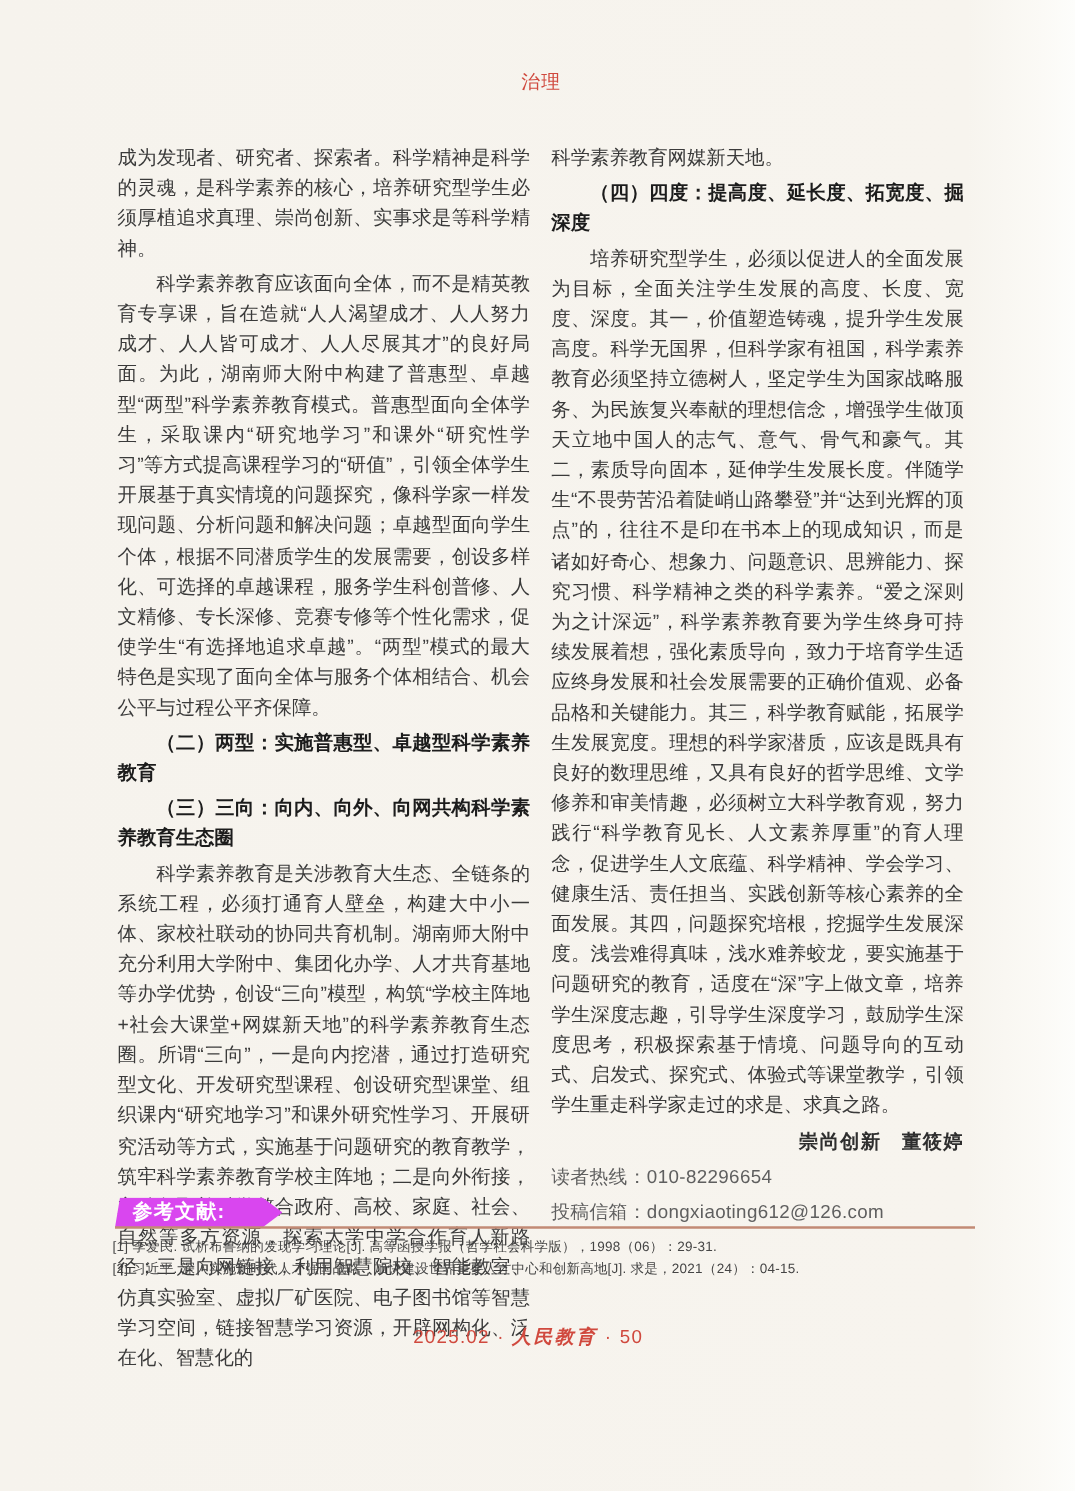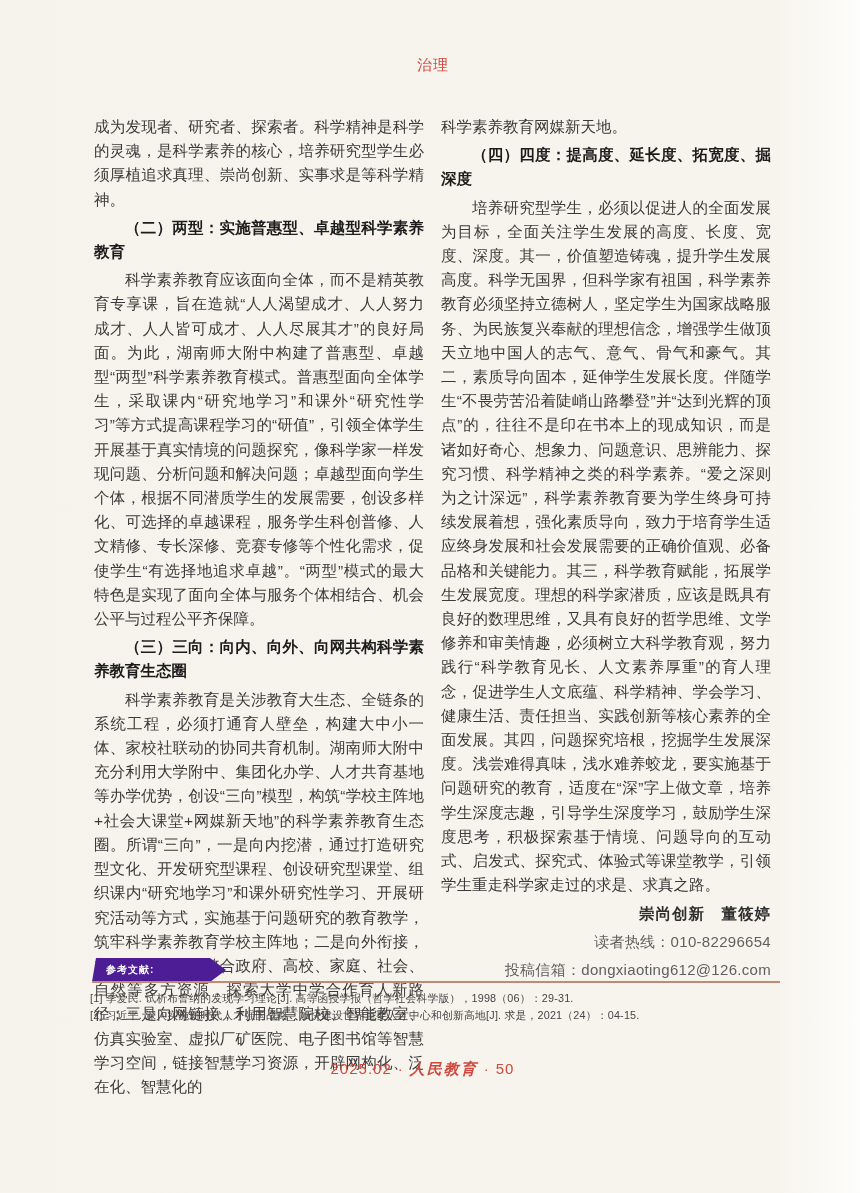--- a/index.html
+++ b/index.html
@@ -25,25 +25,25 @@
   .para.heading{font-weight:700;color:#1c1c1c;text-indent:2em;}
   .para.ack{
     font-family:"Liberation Serif",serif;color:#333;
     text-indent:2em;letter-spacing:.5px;
   }
   .para.editor{
     font-family:"Liberation Serif",serif;font-weight:700;color:#2e2e2e;
     text-align:right;text-indent:0;letter-spacing:1px;
   }
   .para.contact{
-    color:#5f5f5f;text-align:right;text-indent:0;font-size:15px;letter-spacing:.3px;
+    color:#5f5f5f;text-indent:0;font-size:15px;letter-spacing:.3px;
   }
   .ref-badge{
     position:absolute;left:92px;top:958px;height:24px;min-width:96px;
-    background:#4c1d95;color:#ffffff;font-size:10px;font-weight:700;
+    background:#d946ef;color:#ffffff;font-size:16px;font-weight:700;
     line-height:24px;padding:0 24px 0 14px;letter-spacing:1px;
     clip-path:polygon(4px 0, calc(100% - 16px) 0, 100% 50%, calc(100% - 16px) 100%, 0 100%);
   }
   .ref-rule{
     position:absolute;left:92px;top:981px;width:688px;height:1.5px;
     background:#c28a75;
   }
   .refs{
     position:absolute;left:90px;top:990px;width:700px;
     font-size:10.8px;line-height:16.6px;color:#454545;letter-spacing:.2px;
@@ -61,22 +61,22 @@
 </style>
 </head>
 <body>
 
 <div class="page">
 
   <div class="header-tag">治理</div>
 
   <div class="col col-left" id="col-left">
       <p class="para plain">成为发现者、研究者、探索者。科学精神是科学的灵魂，是科学素养的核心，培养研究型学生必须厚植追求真理、崇尚创新、实事求是等科学精神。</p>
+      <p class="para indent">科学素养教育应该面向全体，而不是精英教育专享课，旨在造就“人人渴望成才、人人努力成才、人人皆可成才、人人尽展其才”的良好局面。为此，湖南师大附中构建了普惠型、卓越型“两型”科学素养教育模式。普惠型面向全体学生，采取课内“研究地学习”和课外“研究性学习”等方式提高课程学习的“研值”，引领全体学生开展基于真实情境的问题探究，像科学家一样发现问题、分析问题和解决问题；卓越型面向学生个体，根据不同潜质学生的发展需要，创设多样化、可选择的卓越课程，服务学生科创普修、人文精修、专长深修、竞赛专修等个性化需求，促使学生“有选择地追求卓越”。“两型”模式的最大特色是实现了面向全体与服务个体相结合、机会公平与过程公平齐保障。</p>
       <p class="para heading">（二）两型：实施普惠型、卓越型科学素养教育</p>
-      <p class="para indent">科学素养教育应该面向全体，而不是精英教育专享课，旨在造就“人人渴望成才、人人努力成才、人人皆可成才、人人尽展其才”的良好局面。为此，湖南师大附中构建了普惠型、卓越型“两型”科学素养教育模式。普惠型面向全体学生，采取课内“研究地学习”和课外“研究性学习”等方式提高课程学习的“研值”，引领全体学生开展基于真实情境的问题探究，像科学家一样发现问题、分析问题和解决问题；卓越型面向学生个体，根据不同潜质学生的发展需要，创设多样化、可选择的卓越课程，服务学生科创普修、人文精修、专长深修、竞赛专修等个性化需求，促使学生“有选择地追求卓越”。“两型”模式的最大特色是实现了面向全体与服务个体相结合、机会公平与过程公平齐保障。</p>
       <p class="para heading">（三）三向：向内、向外、向网共构科学素养教育生态圈</p>
       <p class="para indent">科学素养教育是关涉教育大生态、全链条的系统工程，必须打通育人壁垒，构建大中小一体、家校社联动的协同共育机制。湖南师大附中充分利用大学附中、集团化办学、人才共育基地等办学优势，创设“三向”模型，构筑“学校主阵地+社会大课堂+网媒新天地”的科学素养教育生态圈。所谓“三向”，一是向内挖潜，通过打造研究型文化、开发研究型课程、创设研究型课堂、组织课内“研究地学习”和课外研究性学习、开展研究活动等方式，实施基于问题研究的教育教学，筑牢科学素养教育学校主阵地；二是向外衔接，主动争取并科学整合政府、高校、家庭、社会、自然等多方资源，探索大学中学合作育人新路径；三是向网链接，利用智慧院校、智能教室、仿真实验室、虚拟厂矿医院、电子图书馆等智慧学习空间，链接智慧学习资源，开辟网构化、泛在化、智慧化的</p>
     </div>
 
   <div class="col col-right" id="col-right">
       <p class="para plain">科学素养教育网媒新天地。</p>
       <p class="para heading">（四）四度：提高度、延长度、拓宽度、掘深度</p>
       <p class="para indent">培养研究型学生，必须以促进人的全面发展为目标，全面关注学生发展的高度、长度、宽度、深度。其一，价值塑造铸魂，提升学生发展高度。科学无国界，但科学家有祖国，科学素养教育必须坚持立德树人，坚定学生为国家战略服务、为民族复兴奉献的理想信念，增强学生做顶天立地中国人的志气、意气、骨气和豪气。其二，素质导向固本，延伸学生发展长度。伴随学生“不畏劳苦沿着陡峭山路攀登”并“达到光辉的顶点”的，往往不是印在书本上的现成知识，而是诸如好奇心、想象力、问题意识、思辨能力、探究习惯、科学精神之类的科学素养。“爱之深则为之计深远”，科学素养教育要为学生终身可持续发展着想，强化素质导向，致力于培育学生适应终身发展和社会发展需要的正确价值观、必备品格和关键能力。其三，科学教育赋能，拓展学生发展宽度。理想的科学家潜质，应该是既具有良好的数理思维，又具有良好的哲学思维、文学修养和审美情趣，必须树立大科学教育观，努力践行“科学教育见长、人文素养厚重”的育人理念，促进学生人文底蕴、科学精神、学会学习、健康生活、责任担当、实践创新等核心素养的全面发展。其四，问题探究培根，挖掘学生发展深度。浅尝难得真味，浅水难养蛟龙，要实施基于问题研究的教育，适度在“深”字上做文章，培养学生深度志趣，引导学生深度学习，鼓励学生深度思考，积极探索基于情境、问题导向的互动式、启发式、探究式、体验式等课堂教学，引领学生重走科学家走过的求是、求真之路。</p>
       <p class="para editor">崇尚创新　董筱婷</p>
       <p class="para contact">读者热线：010-82296654</p>

